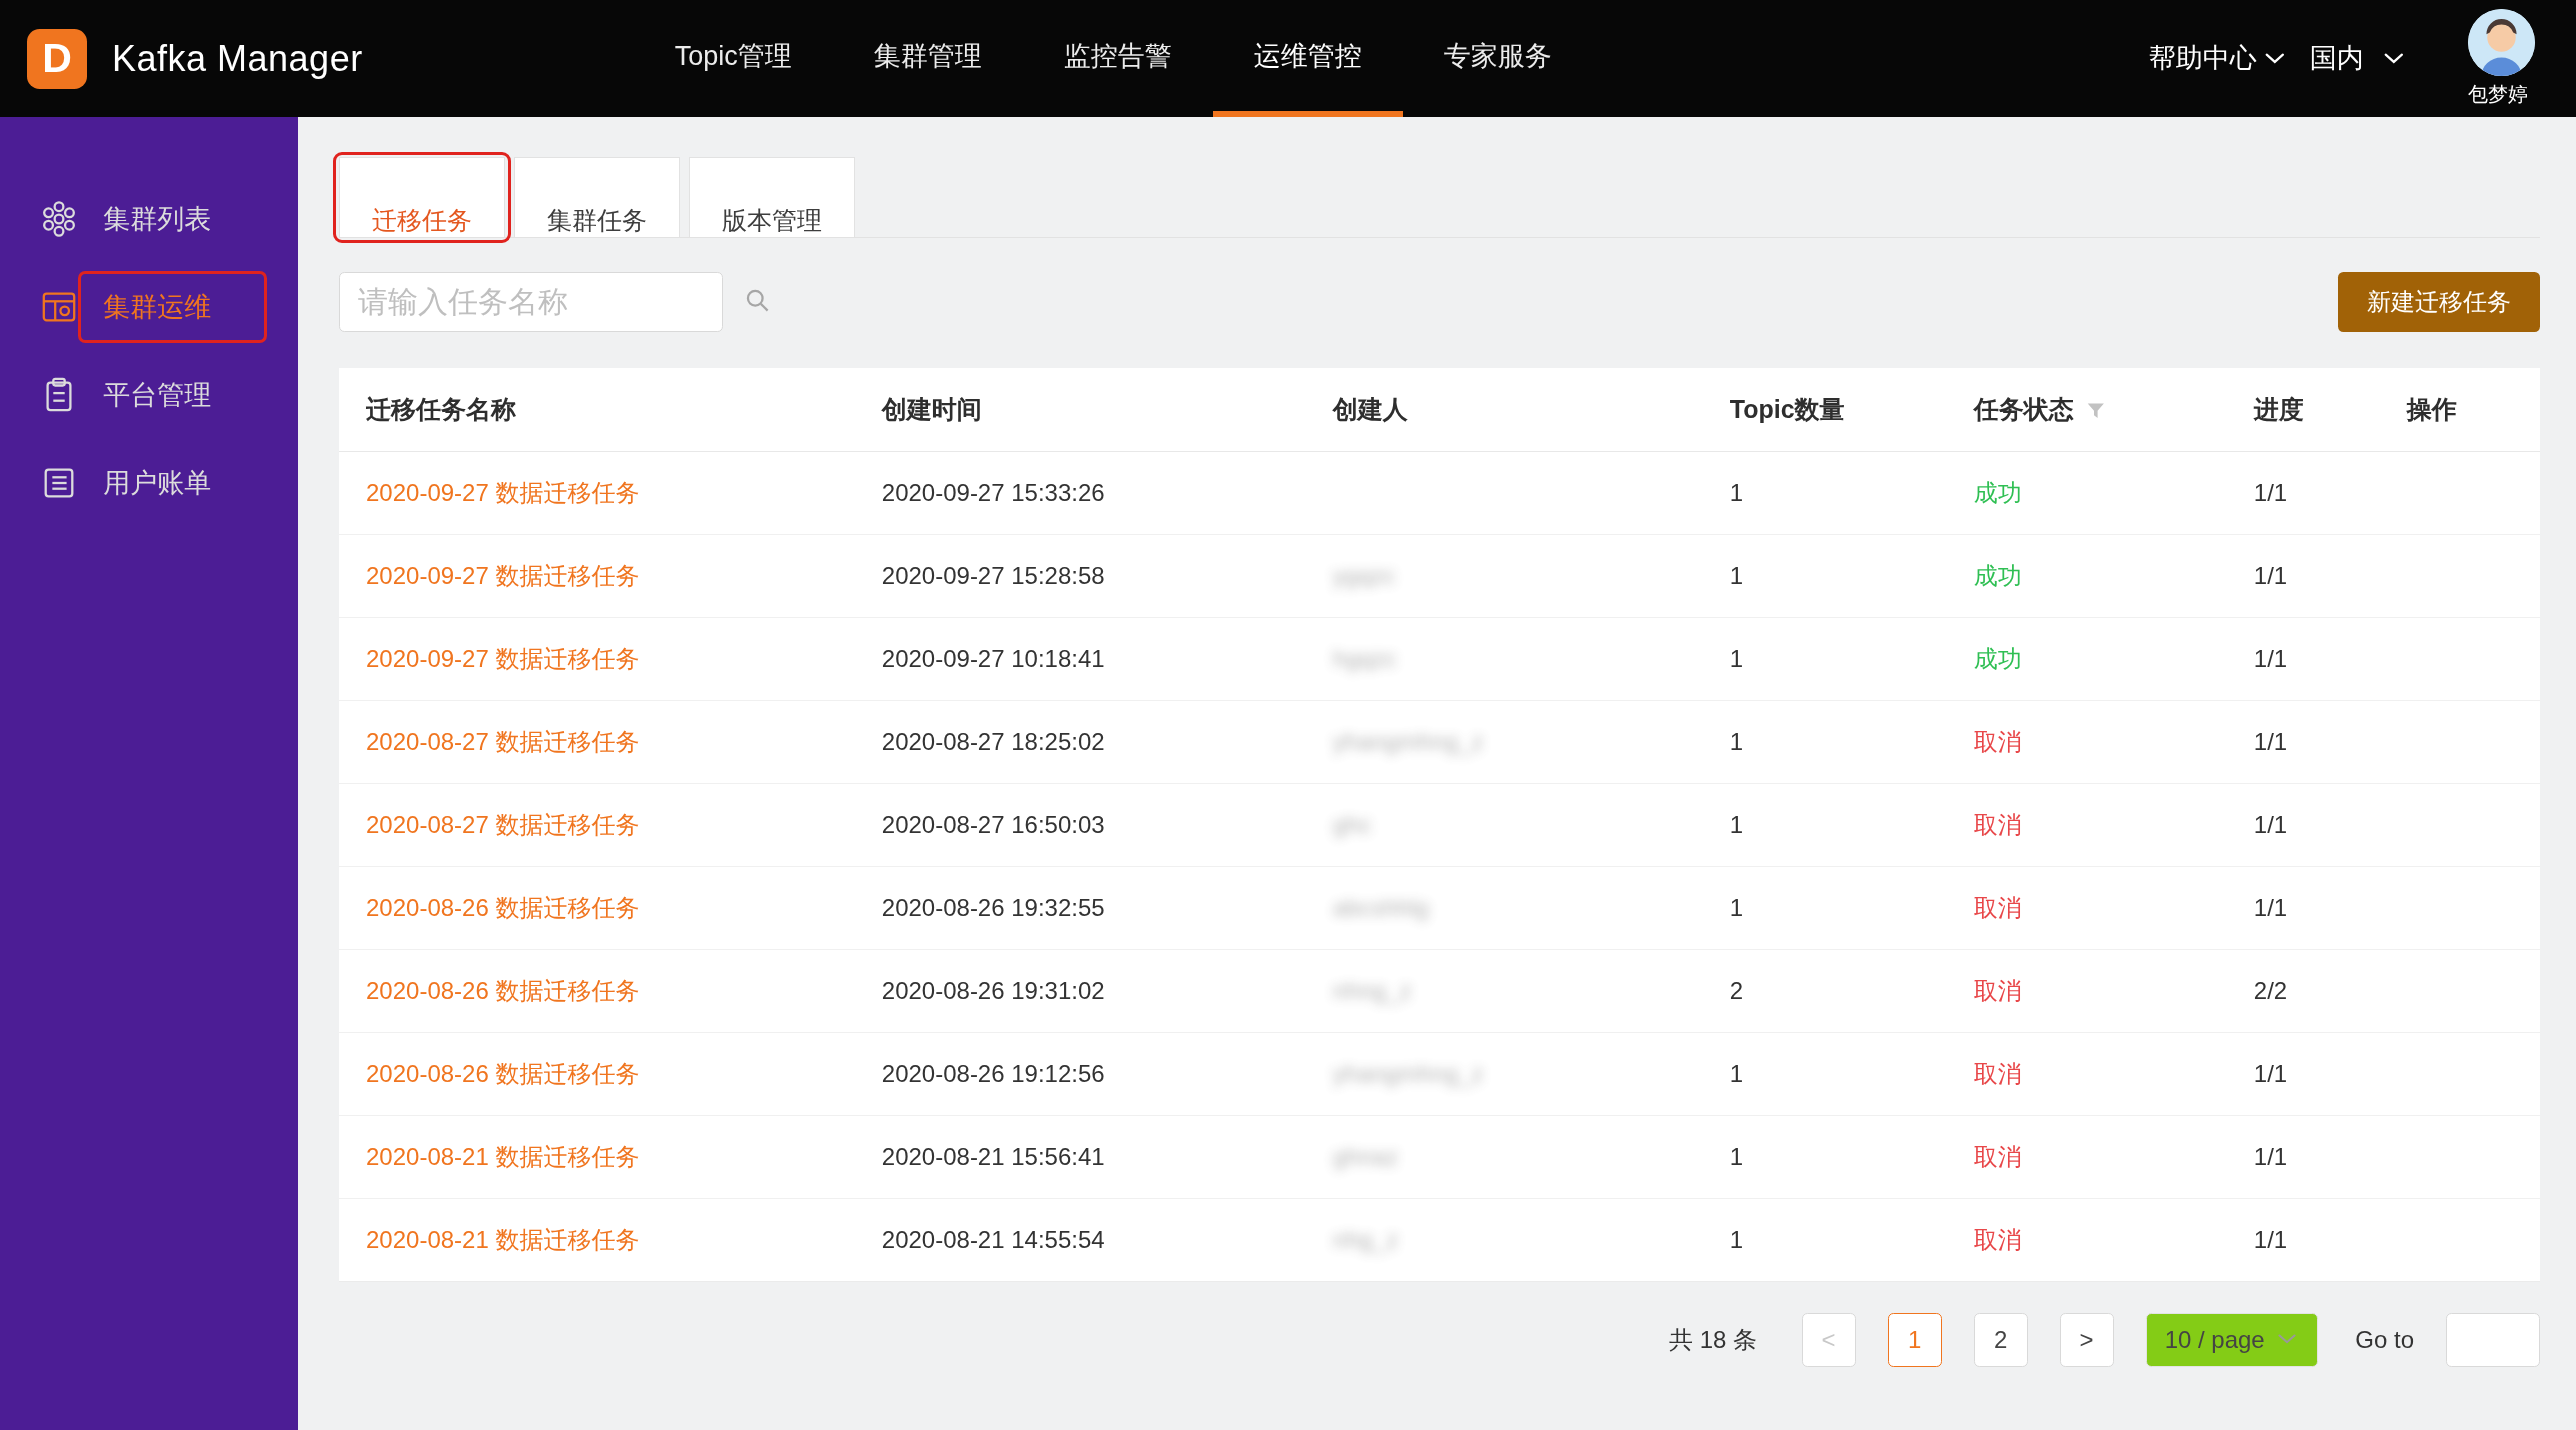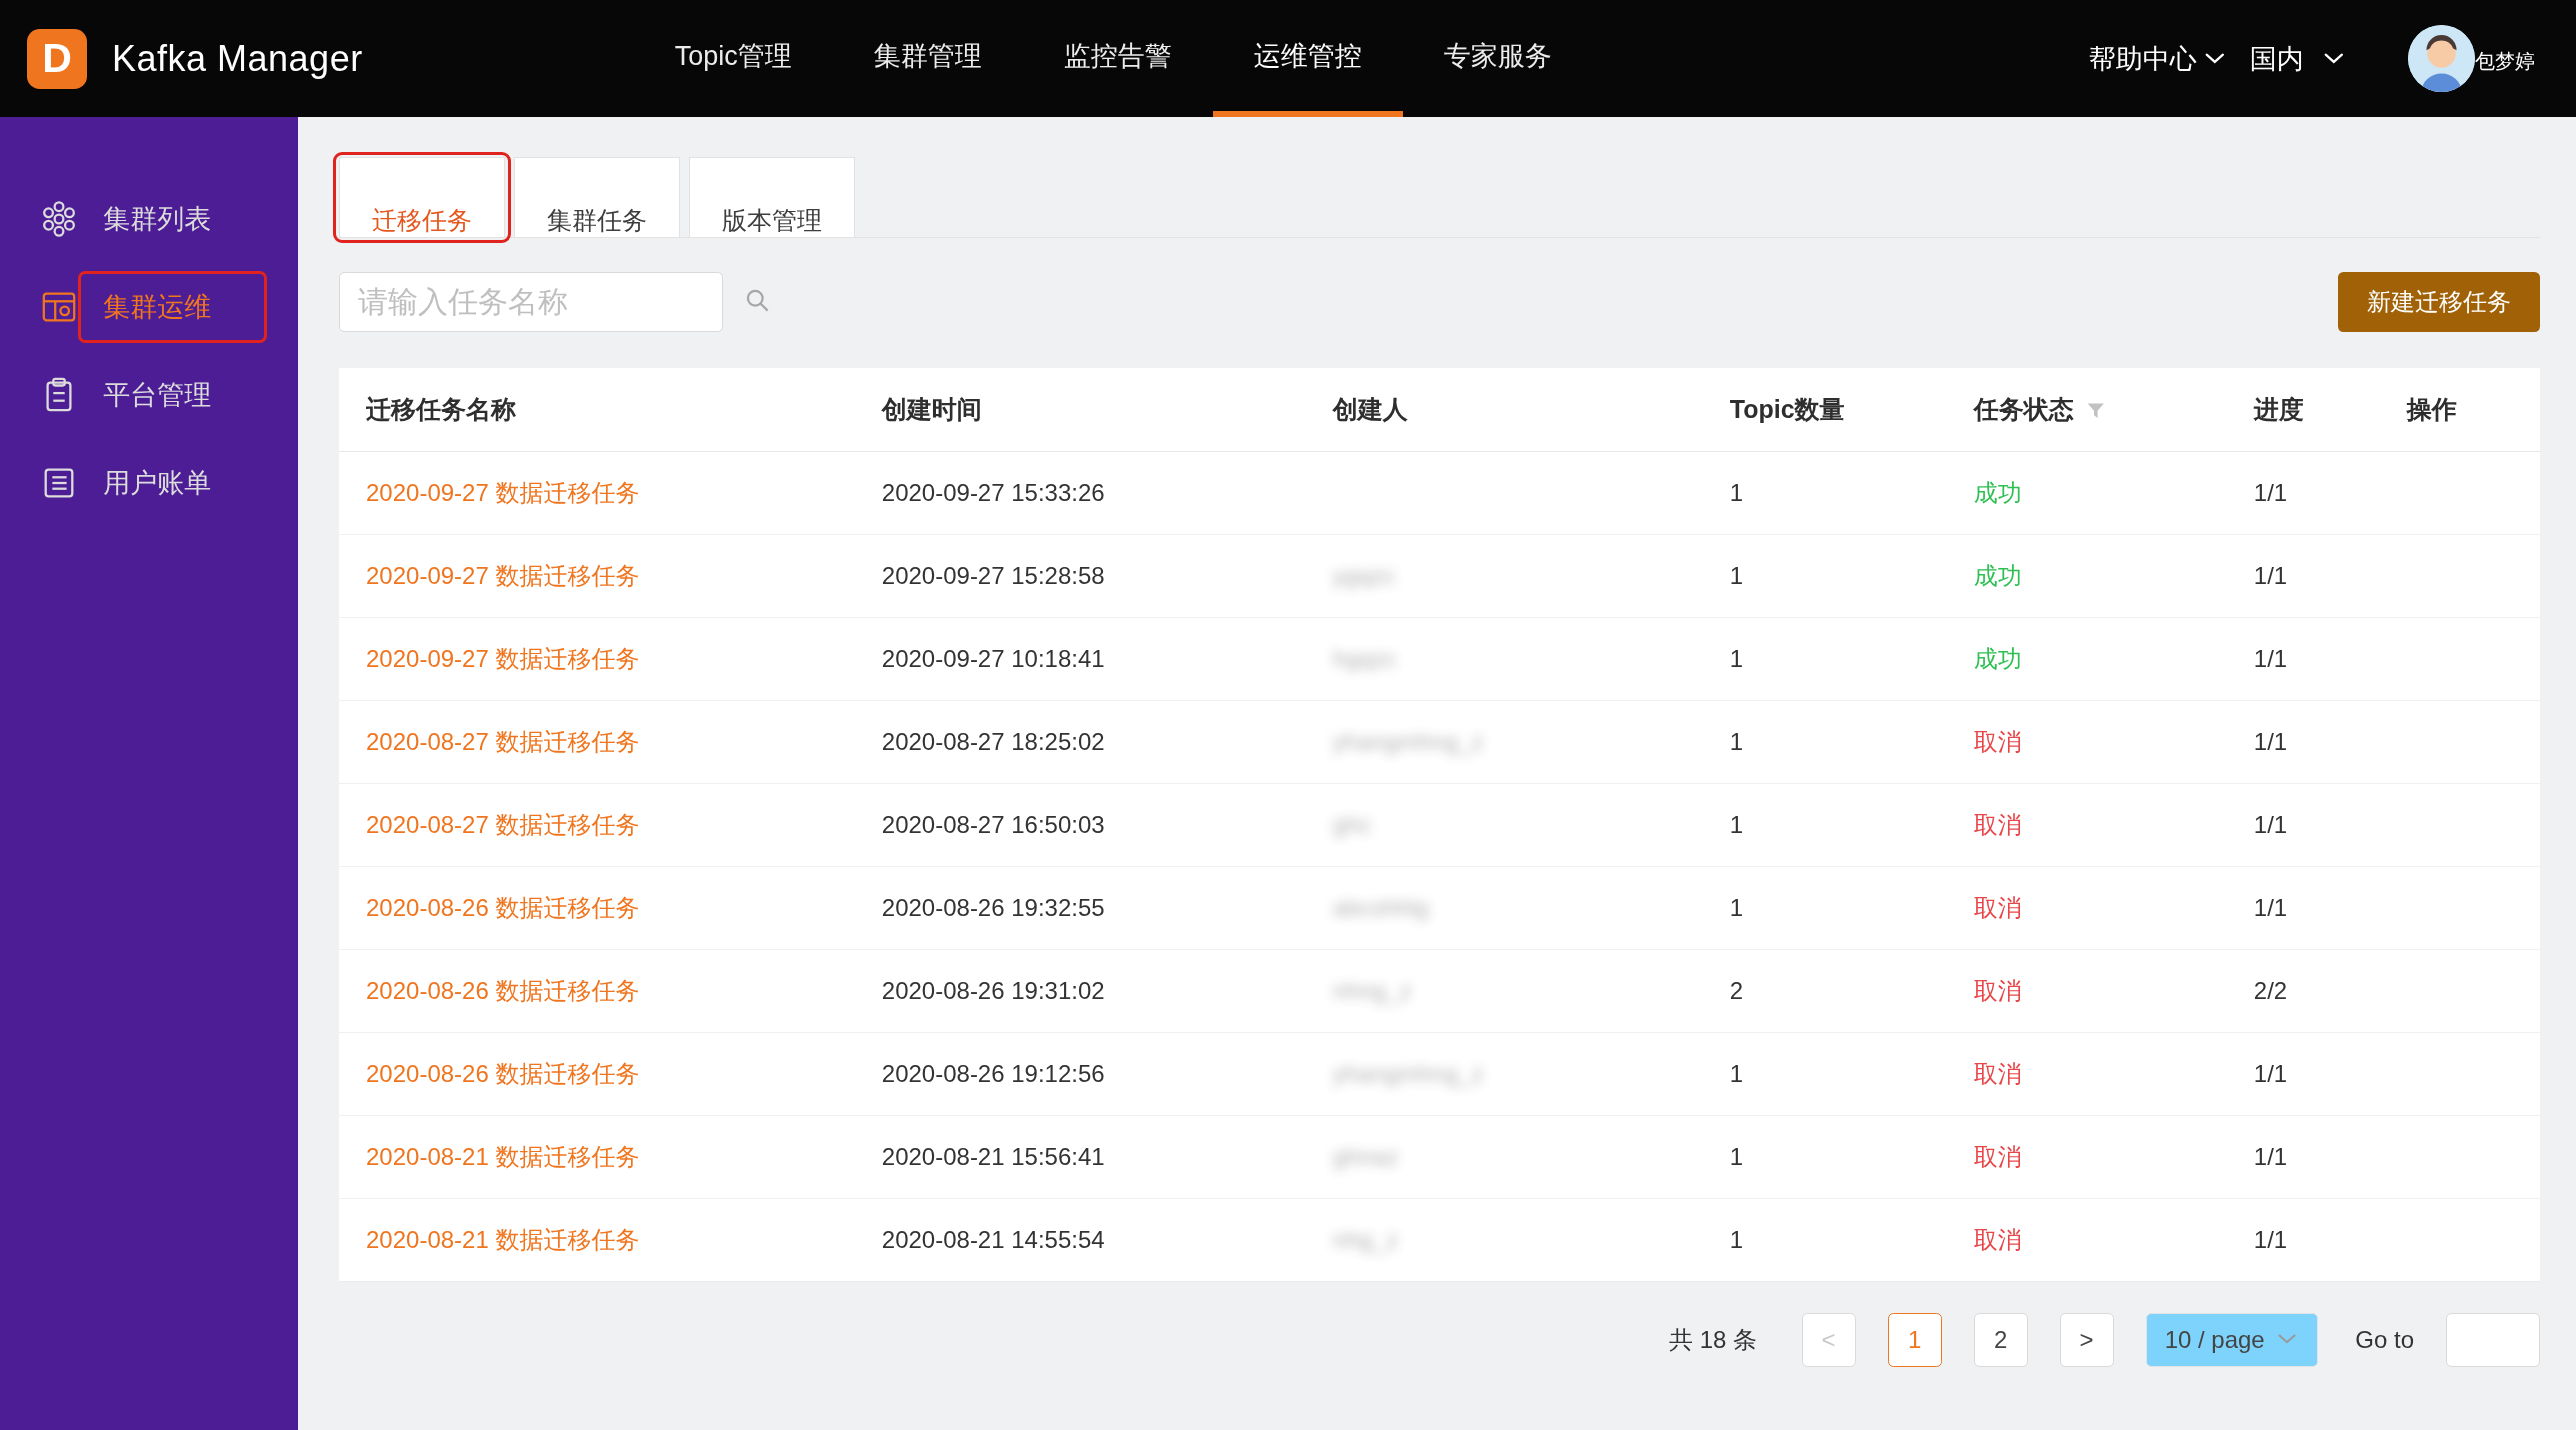--- a/index.html
+++ b/index.html
@@ -14,21 +14,21 @@
   .app-title { color:#fff; font-size:36px; margin-left:25px; letter-spacing:0.5px; font-weight:500; }
   .topnav { display:flex; height:100%; margin-left:271px; }
   .topnav-item { height:100%; display:flex; align-items:center; padding:0 41px; color:#ECECEC; font-size:27px;
                  border-bottom:6.3px solid transparent; cursor:pointer; }
   .topnav-item.active { border-bottom-color:#F0751F; color:#FFFFFF; }
   .top-right { margin-left:auto; display:flex; align-items:center; margin-right:41px; color:#FFF; font-size:27px; }
   .top-link { display:flex; align-items:center; gap:7.2px; cursor:pointer; }
   .top-link + .top-link { margin-left:24px; }
   .chev { width:21.6px; height:12.6px; display:inline-block; }
   .chev svg { display:block; }
-  .user-block { margin-left:63px; display:flex; align-items:center; cursor:pointer; }
+  .user-block { margin-left:63px; display:flex; flex-direction:column; cursor:pointer; }
   .avatar { width:67px; height:67px; border-radius:50%; overflow:hidden; background:#CFE8F8; }
   .user-name { color:#fff; font-size:20px; margin-top:5.4px; }
 
   
   .body-row { flex:1; display:flex; min-height:0; }
   .sidebar { width:298px; background:#4c1d95; padding-top:58px; flex-shrink:0; }
   .side-item { height:88px; display:flex; align-items:center; padding-left:40px; color:#DCDCDC; font-size:27px; cursor:pointer; }
   .side-item .s-icon { width:38px; height:38px; margin-right:23.5px; flex-shrink:0; }
   .side-item.active { color:#F0751F; }
   .side-label { position:relative; padding:3.6px 1.8px; }
@@ -69,21 +69,21 @@
   .th-flex { display:flex; align-items:center; gap:10.8px; }
   .filter-icon { width:21.6px; height:21.6px; cursor:pointer; }
 
   
   .pagination { display:flex; align-items:center; justify-content:flex-end; gap:32px; margin-top:31px; font-size:24px; color:#333; }
   .page-total { margin-right:12.6px; }
   .page-btn { min-width:54px; height:54px; border:0.9px solid #D9D9D9; background:#fff; border-radius:5.4px;
               display:flex; align-items:center; justify-content:center; font-size:24px; color:#444; cursor:pointer; padding:0 12.6px; }
   .page-btn.disabled { color:#C8C8C8; cursor:default; }
   .page-btn.current { border-color:#F0751F; color:#F0751F; }
-  .page-size { height:54px; border:0.9px solid #E3E3E3; background:#7dd3fc; border-radius:5.4px; display:flex;
+  .page-size { height:54px; border:0.9px solid #E3E3E3; background:#84cc16; border-radius:5.4px; display:flex;
                align-items:center; gap:12.6px; padding:0 18px; color:#444; cursor:pointer; }
   .page-size .chev svg path { stroke:#999; }
   .goto-label { margin-left:5.4px; }
   .goto-input { width:94px; height:54px; border:0.9px solid #D9D9D9; border-radius:5.4px; background:#fff;
                 font-size:23.5px; padding:0 12.6px; outline:none; font-family:inherit; }
 </style>
 </head>
 <body>
 
 <div class="screen">

